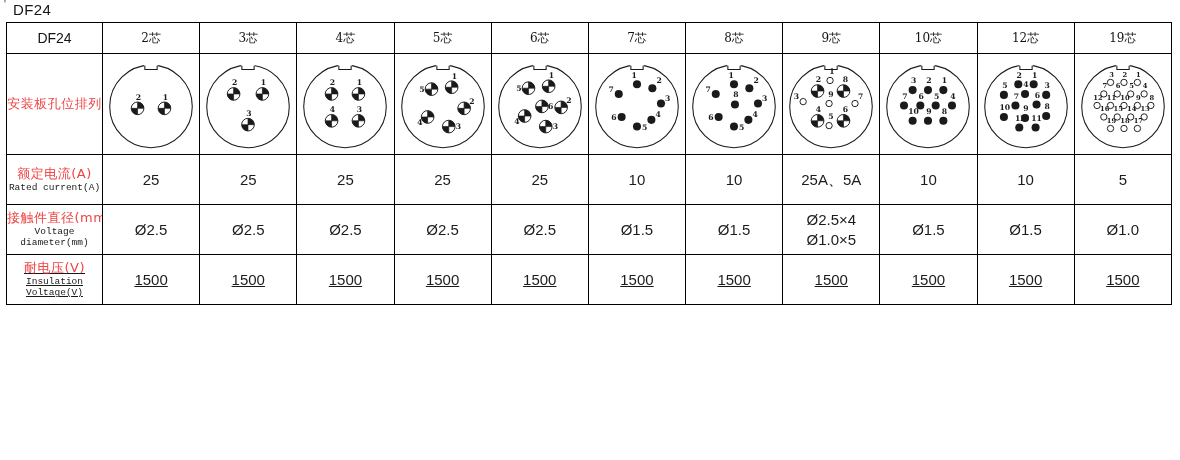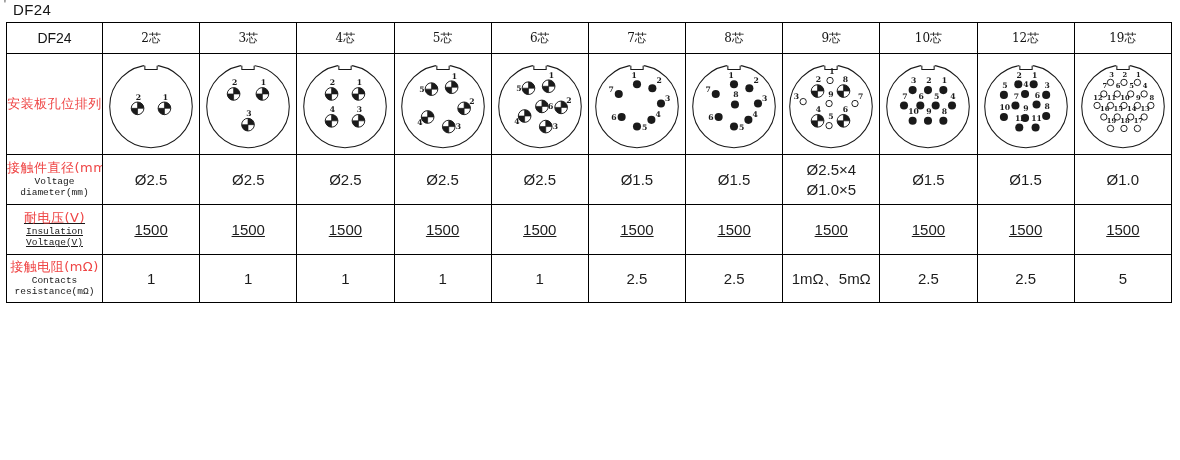--- a/index.html
+++ b/index.html
@@ -615,20 +615,37 @@
               </g>
               <g>
                 <circle cx="65" cy="75" r="3.3" fill="#ffffff" stroke="#1a1a1a" stroke-width="1"></circle>
                 <text x="66" y="69" text-anchor="middle" fill="#1a1a1a" font-size="7" font-weight="600" font-family="&quot;DejaVu Serif&quot;,serif">17</text>
               </g>
             </svg>
           </td>
         </tr>
         <tr style="height: 50px;">
           <th class="rowlab">
+            <div class="zh">额定电流(A)</div>
+            <div class="en">Rated current(A)</div>
+          </th>
+          <td class="val">25</td>
+          <td class="val">25</td>
+          <td class="val">25</td>
+          <td class="val">25</td>
+          <td class="val">25</td>
+          <td class="val">10</td>
+          <td class="val">10</td>
+          <td class="val">25A、5A</td>
+          <td class="val">10</td>
+          <td class="val">10</td>
+          <td class="val">5</td>
+        </tr>
+        <tr style="height: 50px;">
+          <th class="rowlab">
             <div class="zh">接触件直径(mm)</div>
             <div class="en">Voltage diameter(mm)</div>
           </th>
           <td class="val">Ø2.5</td>
           <td class="val">Ø2.5</td>
           <td class="val">Ø2.5</td>
           <td class="val">Ø2.5</td>
           <td class="val">Ø2.5</td>
           <td class="val">Ø1.5</td>
           <td class="val">Ø1.5</td>
@@ -649,33 +666,15 @@
           <td class="val">1500</td>
           <td class="val">1500</td>
           <td class="val">1500</td>
           <td class="val">1500</td>
           <td class="val">1500</td>
           <td class="val">1500</td>
           <td class="val">1500</td>
           <td class="val">1500</td>
           <td class="val">1500</td>
         </tr>
-        <tr style="height: 48px;">
-          <th class="rowlab">
-            <div class="zh">接触电阻(mΩ)</div>
-            <div class="en">Contacts
-resistance(mΩ)</div>
-          </th>
-          <td class="val">1</td>
-          <td class="val">1</td>
-          <td class="val">1</td>
-          <td class="val">1</td>
-          <td class="val">1</td>
-          <td class="val">2.5</td>
-          <td class="val">2.5</td>
-          <td class="val">1mΩ、5mΩ</td>
-          <td class="val">2.5</td>
-          <td class="val">2.5</td>
-          <td class="val">5</td>
-        </tr>
       </tbody>
   </table>
 </div>
 
 </body></html>

